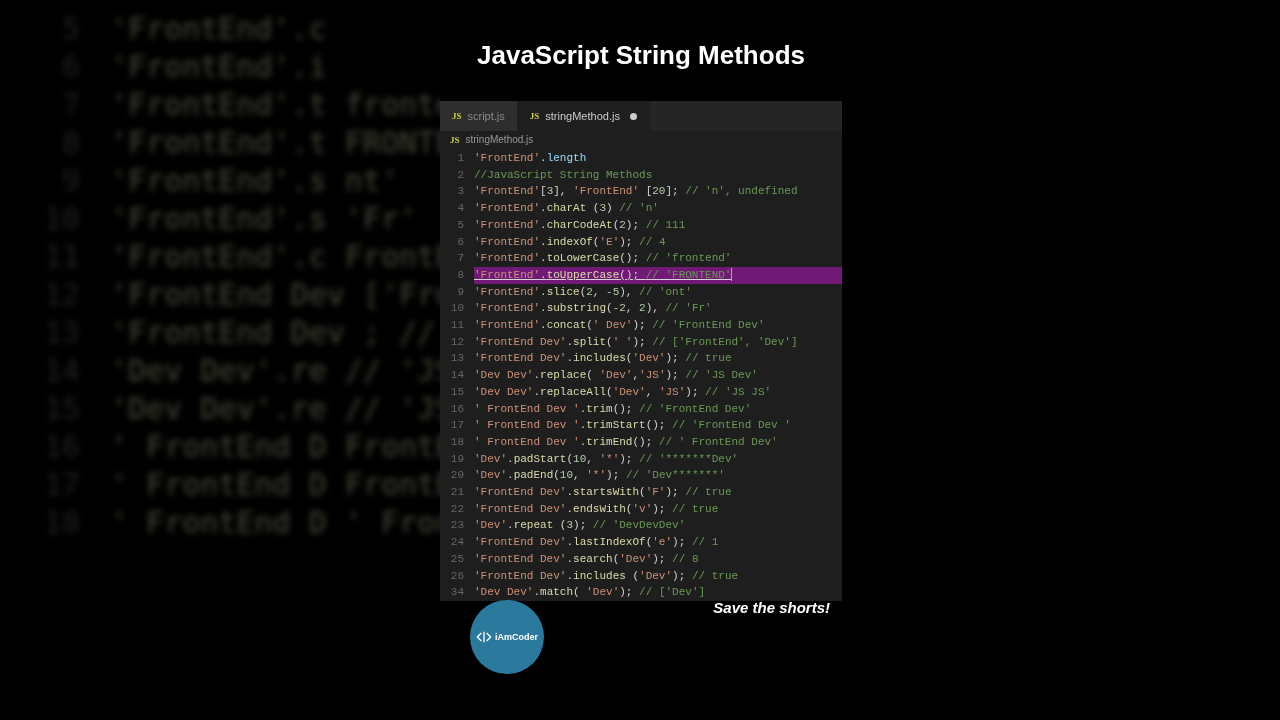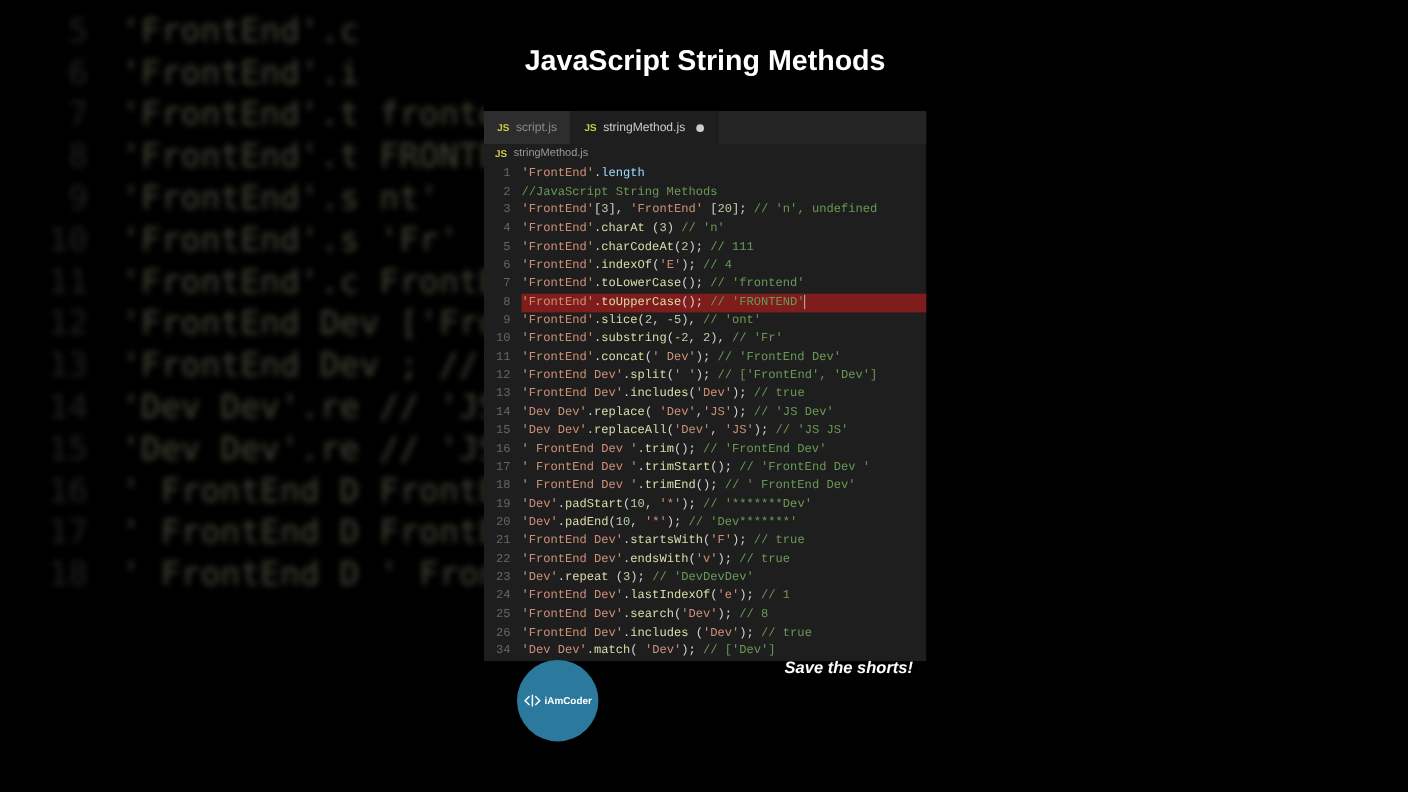--- a/index.html
+++ b/index.html
@@ -69,20 +69,21 @@
       gap: 6px;
       color: #8a8a8a;
       background: #2d2d2d;
       border-right: 1px solid #1e1e1e;
     }
     .tab.active { background: #1e1e1e; color: #ccc; }
     .js-ic {
       color: #cbcb41;
       font-size: 9px;
       font-weight: bold;
+      font-family: Liberation Serif, serif;
     }
     .dot { width: 7px; height: 7px; border-radius: 50%; background: #ccc; display: inline-block; margin-left: 4px; }
     .breadcrumb {
       display: flex;
       align-items: center;
       gap: 6px;
       padding: 3px 10px;
       font-size: 10px;
       color: #999;
       font-family: 'Segoe UI', Arial, sans-serif;
@@ -105,21 +106,21 @@
       color: #d4d4d4;
       white-space: pre;
     }
     .code .cm { color: #6a9955; }
     .code .st { color: #ce9178; }
     .code .fn { color: #dcdcaa; }
     .code .pr { color: #9cdcfe; }
     .code .nm { color: #b5cea8; }
     .code .pn { color: #d4d4d4; }
     .code-line { display: block; }
-    .code-line.hl { background: #7f1d1d; }
+    .code-line.hl { background: #701a75; text-decoration: underline; }
     .cursor {
       display: inline-block;
       width: 1px;
       height: 13px;
       background: #aeafad;
       vertical-align: text-bottom;
     }
     .save-banner {
       position: absolute;
       right: 12px;

